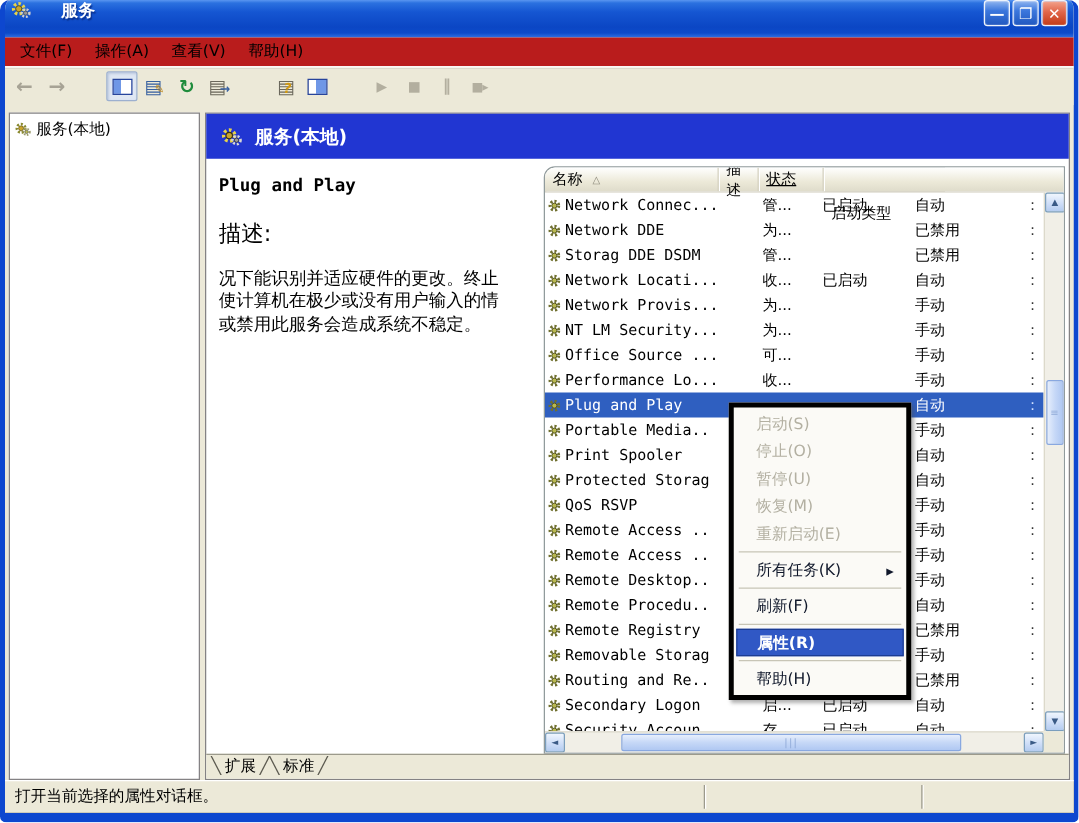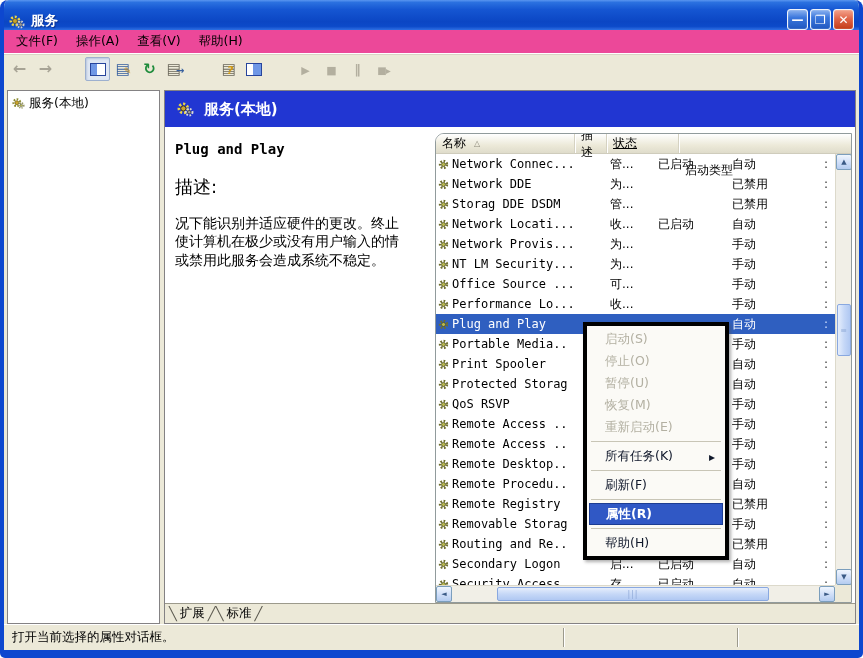--- a/index.html
+++ b/index.html
@@ -4,32 +4,32 @@
 <style>
   * { margin:0; padding:0; box-sizing:border-box; }
   html,body { width:863px; height:658px; background:#fff; font-family:"DejaVu Sans", sans-serif; }
 
   .window { position:relative; width:863px; height:658px;
     border:4px solid #0d47cf; border-top:none; border-bottom-width:8px;
     border-radius:8px 8px 5px 5px; background:#ECE9D8; overflow:hidden;
     display:flex; flex-direction:column; }
 
   
-  .titlebar { height:30px; flex:0 0 30px; display:flex; align-items:flex-end; gap:6px; padding:0 5px;
+  .titlebar { height:30px; flex:0 0 30px; display:flex; align-items:flex-start; gap:24px; padding:0 5px;
     border-radius:5px 5px 0 0;
     background:linear-gradient(180deg,#5a96f0 0%,#2b71e0 8%,#1556d2 32%,#0b46c4 72%,#0c4ac9 88%,#2f6fe3 100%); }
   .title-text { color:#fff; font-weight:bold; font-size:13.5px; text-shadow:1px 1px 1px #0a3190; flex:1; }
   .win-btn { width:21px; height:21px; border-radius:3px; border:1px solid #eef3fb; color:#fff; font-size:12px;
     display:flex; align-items:center; justify-content:center; font-weight:bold;
     background:linear-gradient(180deg,#8db3ef 0%,#3b77dd 40%,#2158c0 100%); box-shadow:inset 0 0 1px #fff; margin-left:2px; }
   .win-btn[data-name="close-button"] { background:linear-gradient(180deg,#f3a38c 0%,#e1664a 45%,#c33b18 100%); }
 
   
   .menubar { height:23px; flex:0 0 23px; display:flex; align-items:center; font-size:12.5px; padding-left:3px;
-    background:#ec4899; }
+    background:#b91c1c; }
   .menu-item-top { padding:2px 9px; color:#000; }
 
   
   .toolbar { height:31px; flex:0 0 31px; display:flex; align-items:center; gap:1px; padding:2px 3px;
     background:#ECE9D8; border-top:1px solid #fff; box-shadow:0 1px 0 #d8d4c4 inset; }
   .tbtn { width:25px; height:24px; display:flex; align-items:center; justify-content:center; border:1px solid transparent; border-radius:2px; }
   .tbtn.pressed { border-color:#9db0cf; background:#dfe7f3; box-shadow:inset 1px 1px 2px #b9c6dd; }
   .ticon { font-size:14px; line-height:1; font-weight:bold; }
   [data-icon="back"] .ticon::before    { content:"←"; color:#a7a395; font-size:16px; }
   [data-icon="forward"] .ticon::before { content:"→"; color:#a7a395; font-size:16px; }
@@ -64,21 +64,21 @@
   .desc-label { font-size:18px; margin-bottom:15px; }
   .desc-line { font-size:14px; line-height:1.32; }
 
   
   .listpanel { position:absolute; left:270px; top:6px; right:3px; bottom:0;
     border:1px solid #919b9c; border-top-left-radius:9px; background:#fff; overflow:hidden; }
   .lv-header { height:20px; display:flex; font-size:12px; color:#000;
     background:linear-gradient(180deg,#fff 0%,#ece9d8 60%,#dfdccb 100%); border-bottom:1px solid #cfccbc; }
   .hcell { display:flex; align-items:center; padding-left:6px; border-right:1px solid #d5d2c2; box-shadow:1px 0 0 #fff; }
   .hcell:nth-child(1){ width:139px; } .hcell:nth-child(2){ width:32px; }
-  .hcell:nth-child(3){ width:72px;text-decoration:underline; } .hcell:nth-child(4){ width:96px;margin-top:36px; }
+  .hcell:nth-child(3){ width:52px;text-decoration:underline; } .hcell:nth-child(4){ width:96px;margin-top:36px; }
   .hcell:nth-child(5){ flex:1; border-right:none; }
   .sortmark { font-size:8px; color:#8d8a7c; margin-left:8px; }
 
   .lv-rows { position:absolute; left:0; right:16px; top:20px; bottom:17px; overflow:hidden; }
   .lv-row { height:20px; display:flex; align-items:center; font-size:12px; white-space:nowrap; }
   .cell { overflow:hidden; flex:0 0 auto; }
   .c-name { width:168px; display:flex; align-items:center; gap:2px; padding-left:2px;
     font-family:"DejaVu Sans Mono", monospace; font-size:12px; }
   .c-desc { width:48px; padding-left:6px; } .c-status { width:72px; padding-left:6px; }
   .c-startup { width:96px; padding-left:8px; } .c-tail { flex:1 1 auto; padding-left:4px; color:#333; }
@@ -590,21 +590,21 @@
     <span class="cell c-tail">:</span>
   </div>
               <div class="lv-row clipped" data-name="service-row">
     <span class="cell c-name">
       <span class="gear" data-name="service-gear-icon">
         <svg width="11" height="11" viewBox="0 0 12 12">
           <circle cx="6" cy="6" r="3.8" fill="none" stroke="#6f6f2e" stroke-width="2.6" stroke-dasharray="1.8 1.7"></circle>
           <circle cx="6" cy="6" r="2.2" fill="#b9b94f" stroke="#4c4c1e" stroke-width="0.8"></circle>
         </svg>
       </span>
-      <span>Security Access</span>
+      <span>Security Accoun</span>
     </span>
     <span class="cell c-desc">存...</span>
     <span class="cell c-status">已启动</span>
     <span class="cell c-startup">自动</span>
     <span class="cell c-tail">:</span>
   </div>
             </div>
 
           <div class="vscroll" data-name="vertical-scrollbar">
             <span class="sb-btn sb-up" data-name="scroll-up-icon">▲</span>

